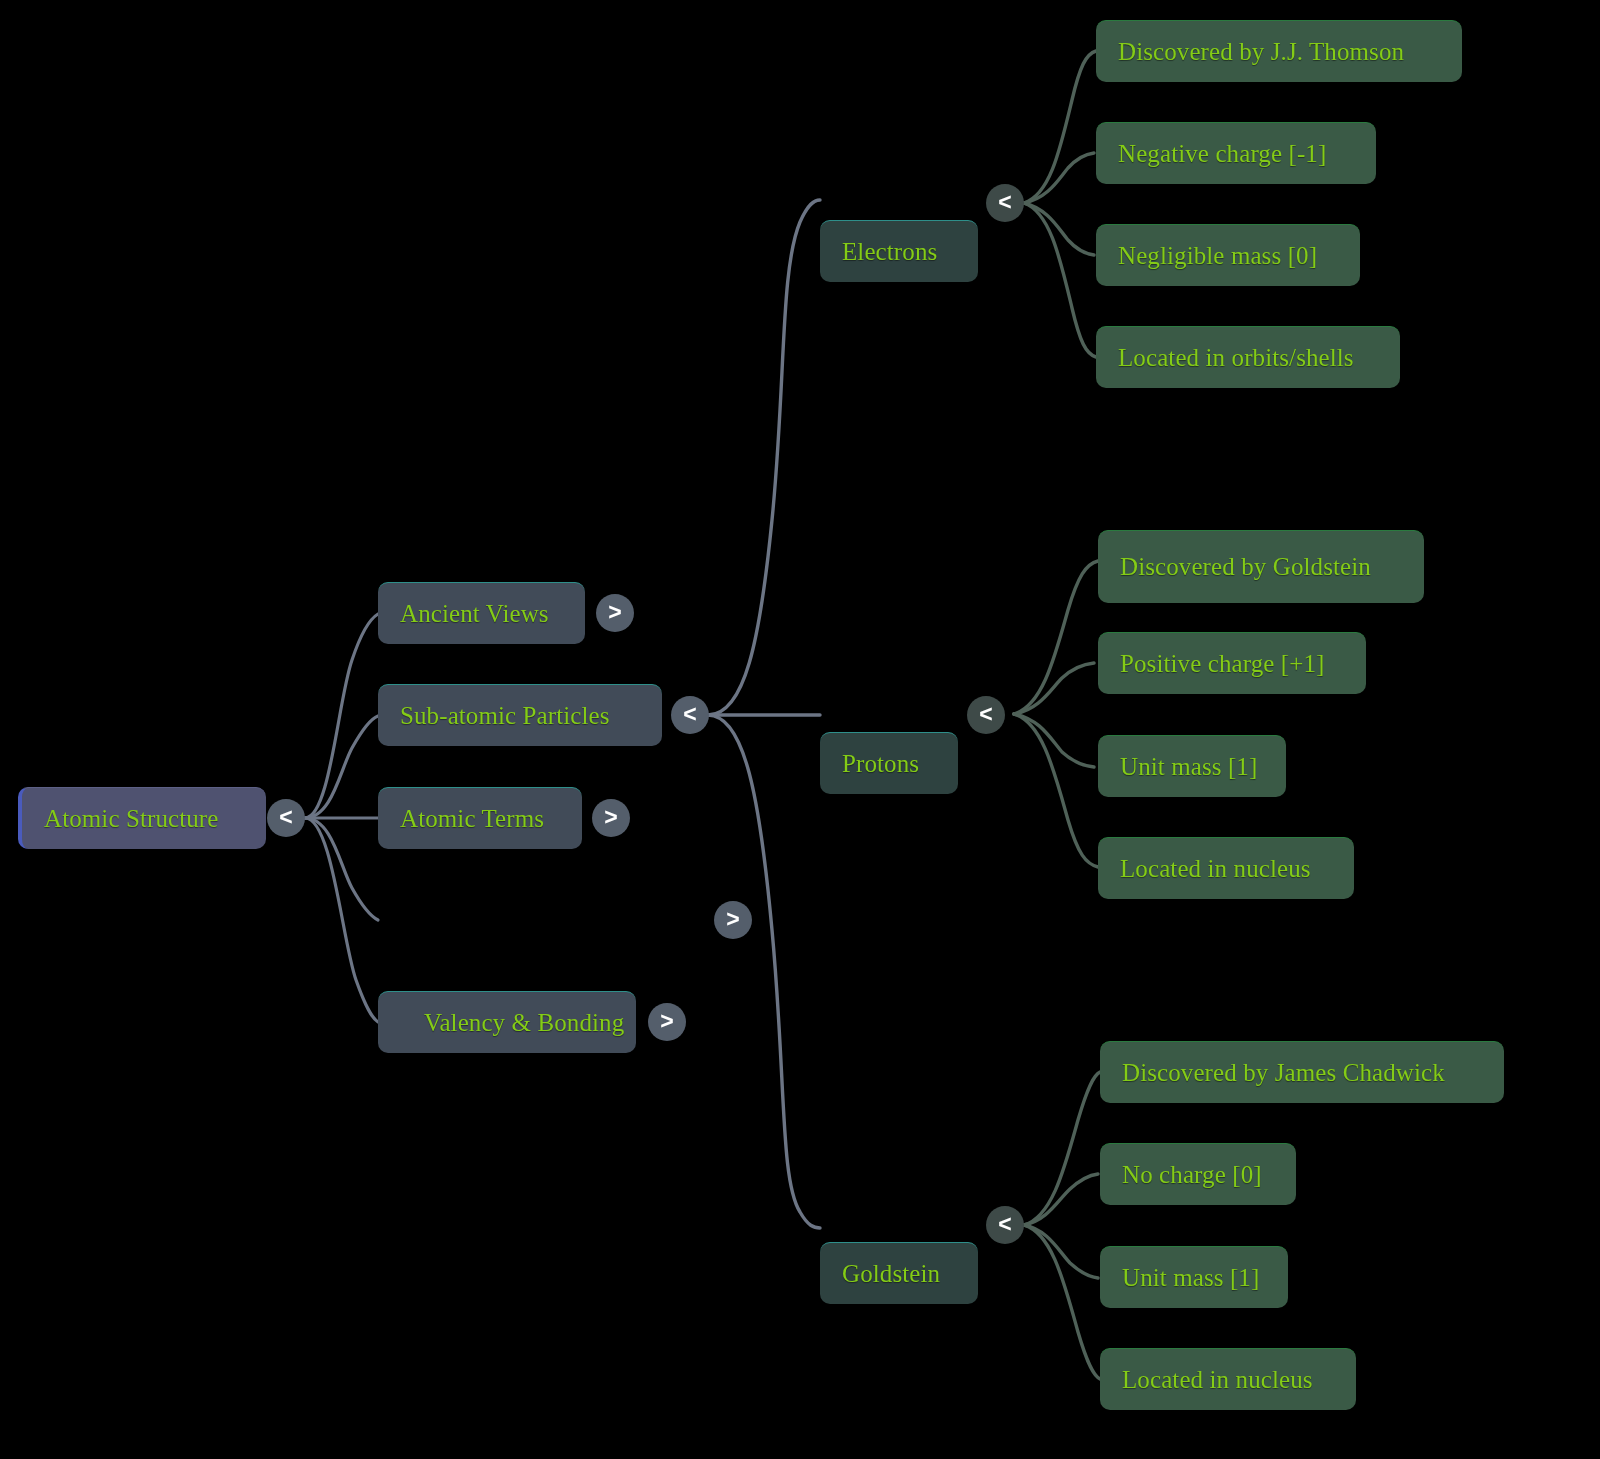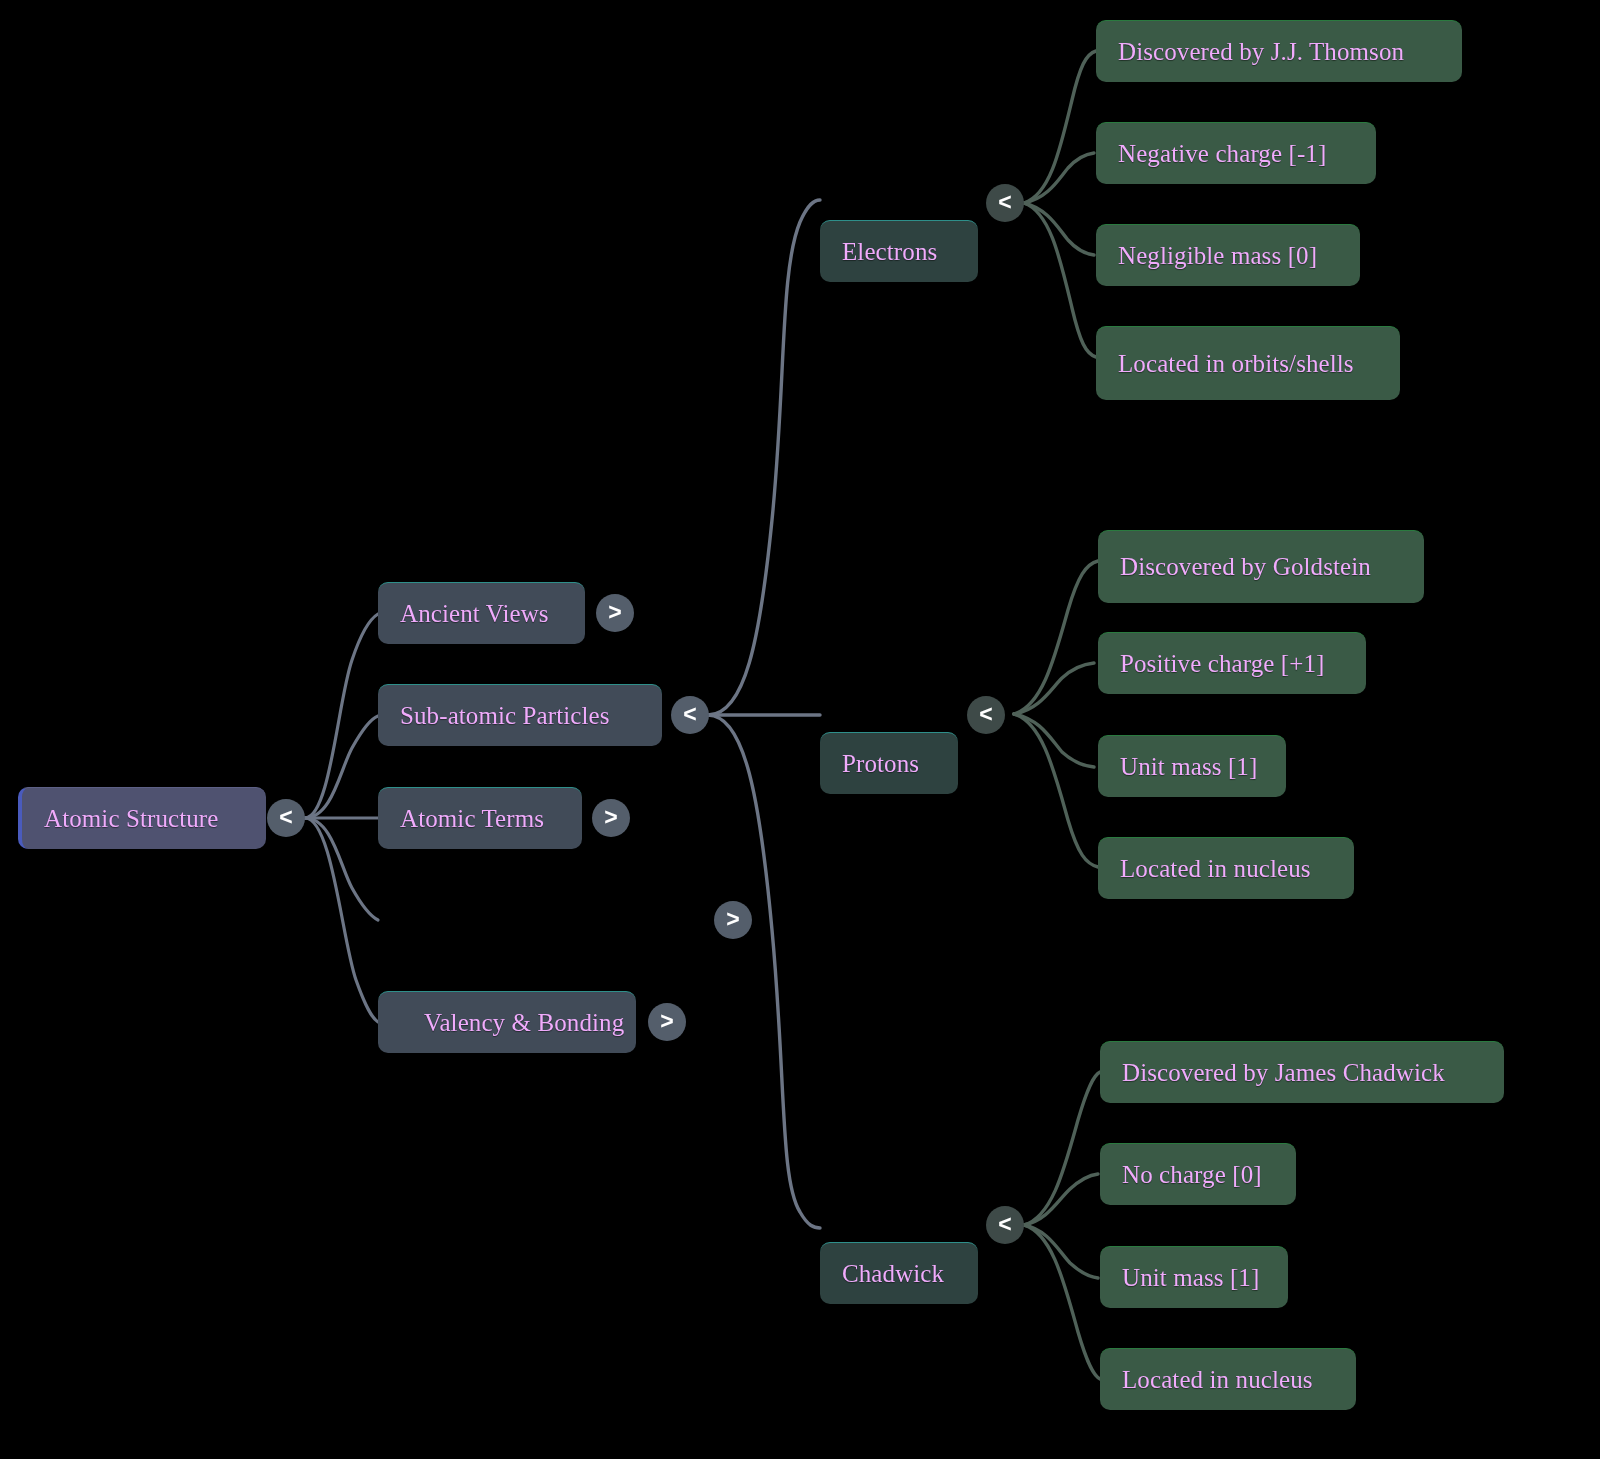--- a/index.html
+++ b/index.html
@@ -23,21 +23,21 @@
     width: 1600px;
     height: 1459px;
     pointer-events: none;
   }
   .node {
     position: absolute;
     box-sizing: border-box;
     display: flex;
     align-items: center;
     border-radius: 10px;
-    color: #f0abfc;
+    color: #84cc16;
     font-size: 25px;
     line-height: 1.1;
     padding: 0 22px;
     white-space: nowrap;
     letter-spacing: 0.1px;
     text-shadow: 0 1px 1px rgba(0,0,0,0.45);
   }
   .node-root {
     background: #4f5270;
     border-left: 4px solid #4a5bbd;
@@ -162,21 +162,21 @@
 
   <div class="node node-leaf" style="left:1096px; top:20px; width:366px; height:62px;">
     <span>Discovered by J.J. Thomson</span>
   </div>
   <div class="node node-leaf" style="left:1096px; top:122px; width:280px; height:62px;">
     <span>Negative charge [-1]</span>
   </div>
   <div class="node node-leaf" style="left:1096px; top:224px; width:264px; height:62px;">
     <span>Negligible mass [0]</span>
   </div>
-  <div class="node node-leaf" style="left:1096px; top:326px; width:304px; height:74px;">
+  <div class="node node-leaf" style="left:1096px; top:326px; width:304px; height:62px;">
     <span>Located in orbits/shells</span>
   </div>
 
   <div class="node node-l2" style="left:820px; top:684px; width:138px; height:62px;">
     <span>Protons</span>
   </div>
   <div class="hub hub-green" style="left:967px; top:696px;">
     <span class="chev">&lt;</span>
   </div>
 
@@ -187,21 +187,21 @@
     <span>Positive charge [+1]</span>
   </div>
   <div class="node node-leaf" style="left:1098px; top:735px; width:188px; height:62px;">
     <span>Unit mass [1]</span>
   </div>
   <div class="node node-leaf" style="left:1098px; top:837px; width:256px; height:62px;">
     <span>Located in nucleus</span>
   </div>
 
   <div class="node node-l2" style="left:820px; top:1194px; width:158px; height:62px;">
-    <span>Chadwick</span>
+    <span>Goldstein</span>
   </div>
   <div class="hub hub-green" style="left:986px; top:1206px;">
     <span class="chev">&lt;</span>
   </div>
 
   <div class="node node-leaf" style="left:1100px; top:1041px; width:404px; height:62px;">
     <span>Discovered by James Chadwick</span>
   </div>
   <div class="node node-leaf" style="left:1100px; top:1143px; width:196px; height:62px;">
     <span>No charge [0]</span>

